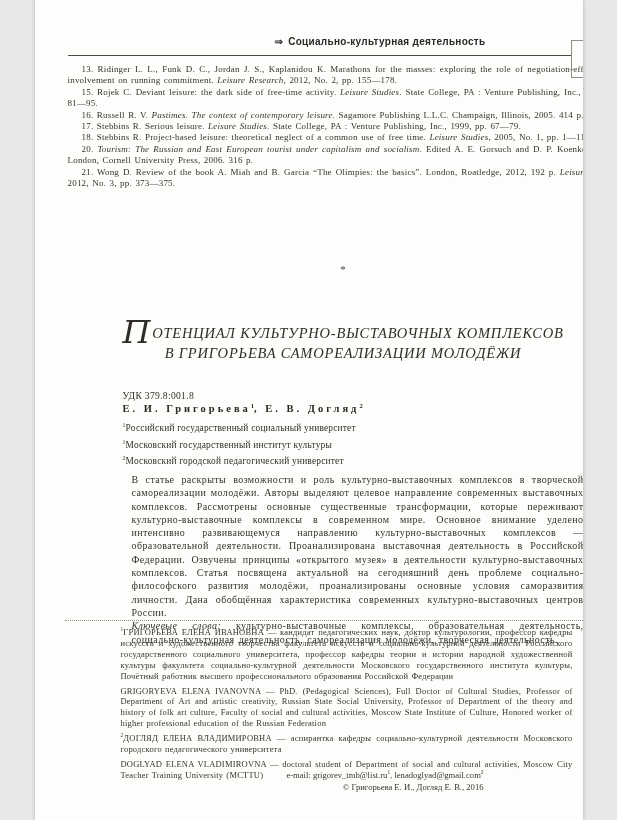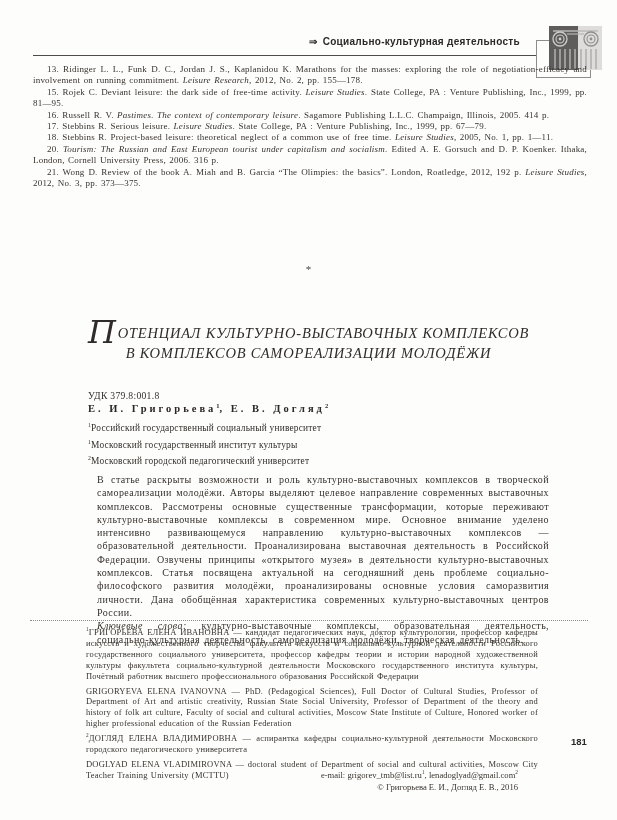--- a/index.html
+++ b/index.html
@@ -1,17 +1,17 @@
 <!DOCTYPE html>
 <html><head>
 <meta charset="utf-8">
 <style>
   html,body{margin:0;padding:0;background:#e8e8e8;}
   .page{
-    position:relative;width:617px;height:820px;background:#fdfdfb;
+    position:relative;width:548px;height:820px;background:#fdfdfb;
     font-family:"Liberation Serif",serif;color:#332f2b;overflow:hidden;
     margin:0 auto;box-shadow:0 0 4px rgba(0,0,0,.25);
   }
   sup{font-size:.62em;line-height:0;}
   i{font-style:italic;}
   p{margin:0;}
 
   
   .header-label{
     position:absolute;top:36px;right:97px;
@@ -119,21 +119,21 @@
       <p class="ref">20. <i>Tourism: The Russian and East European tourist under capitalism and socialism</i>. Edited A. E. Gorsuch and D. P. Koenker. Ithaka, London, Cornell University Press, 2006. 316 p.</p>
       <p class="ref">21. Wong D.  Review of the book A. Miah and B. Garcia “The Olimpies: the basics”. London, Roatledge, 2012, 192 p. <i>Leisure Studies</i>, 2012, No. 3, pp. 373—375.</p>
     </div>
 
   <div class="star-sep">*</div>
 
   <div class="title">
     <div class="title-line">
       <span class="initial">П</span><span>ОТЕНЦИАЛ КУЛЬТУРНО-ВЫСТАВОЧНЫХ КОМПЛЕКСОВ</span>
     </div>
-    <div class="title-line">В КОМПЛЕКСОВ САМОРЕАЛИЗАЦИИ МОЛОДЁЖИ</div>
+    <div class="title-line">В ГРИГОРЬЕВА САМОРЕАЛИЗАЦИИ МОЛОДЁЖИ</div>
   </div>
 
   <div class="udc">УДК 379.8:001.8</div>
 
   <div class="authors">Е. И. Григорьева<sup>1</sup>, Е. В. Догляд<sup>2</sup></div>
 
   <div class="affils">
       <p class="affil"><sup>1</sup>Российский государственный социальный университет</p>
       <p class="affil"><sup>1</sup>Московский государственный институт культуры</p>
       <p class="affil"><sup>2</sup>Московский городской педагогический университет</p>

